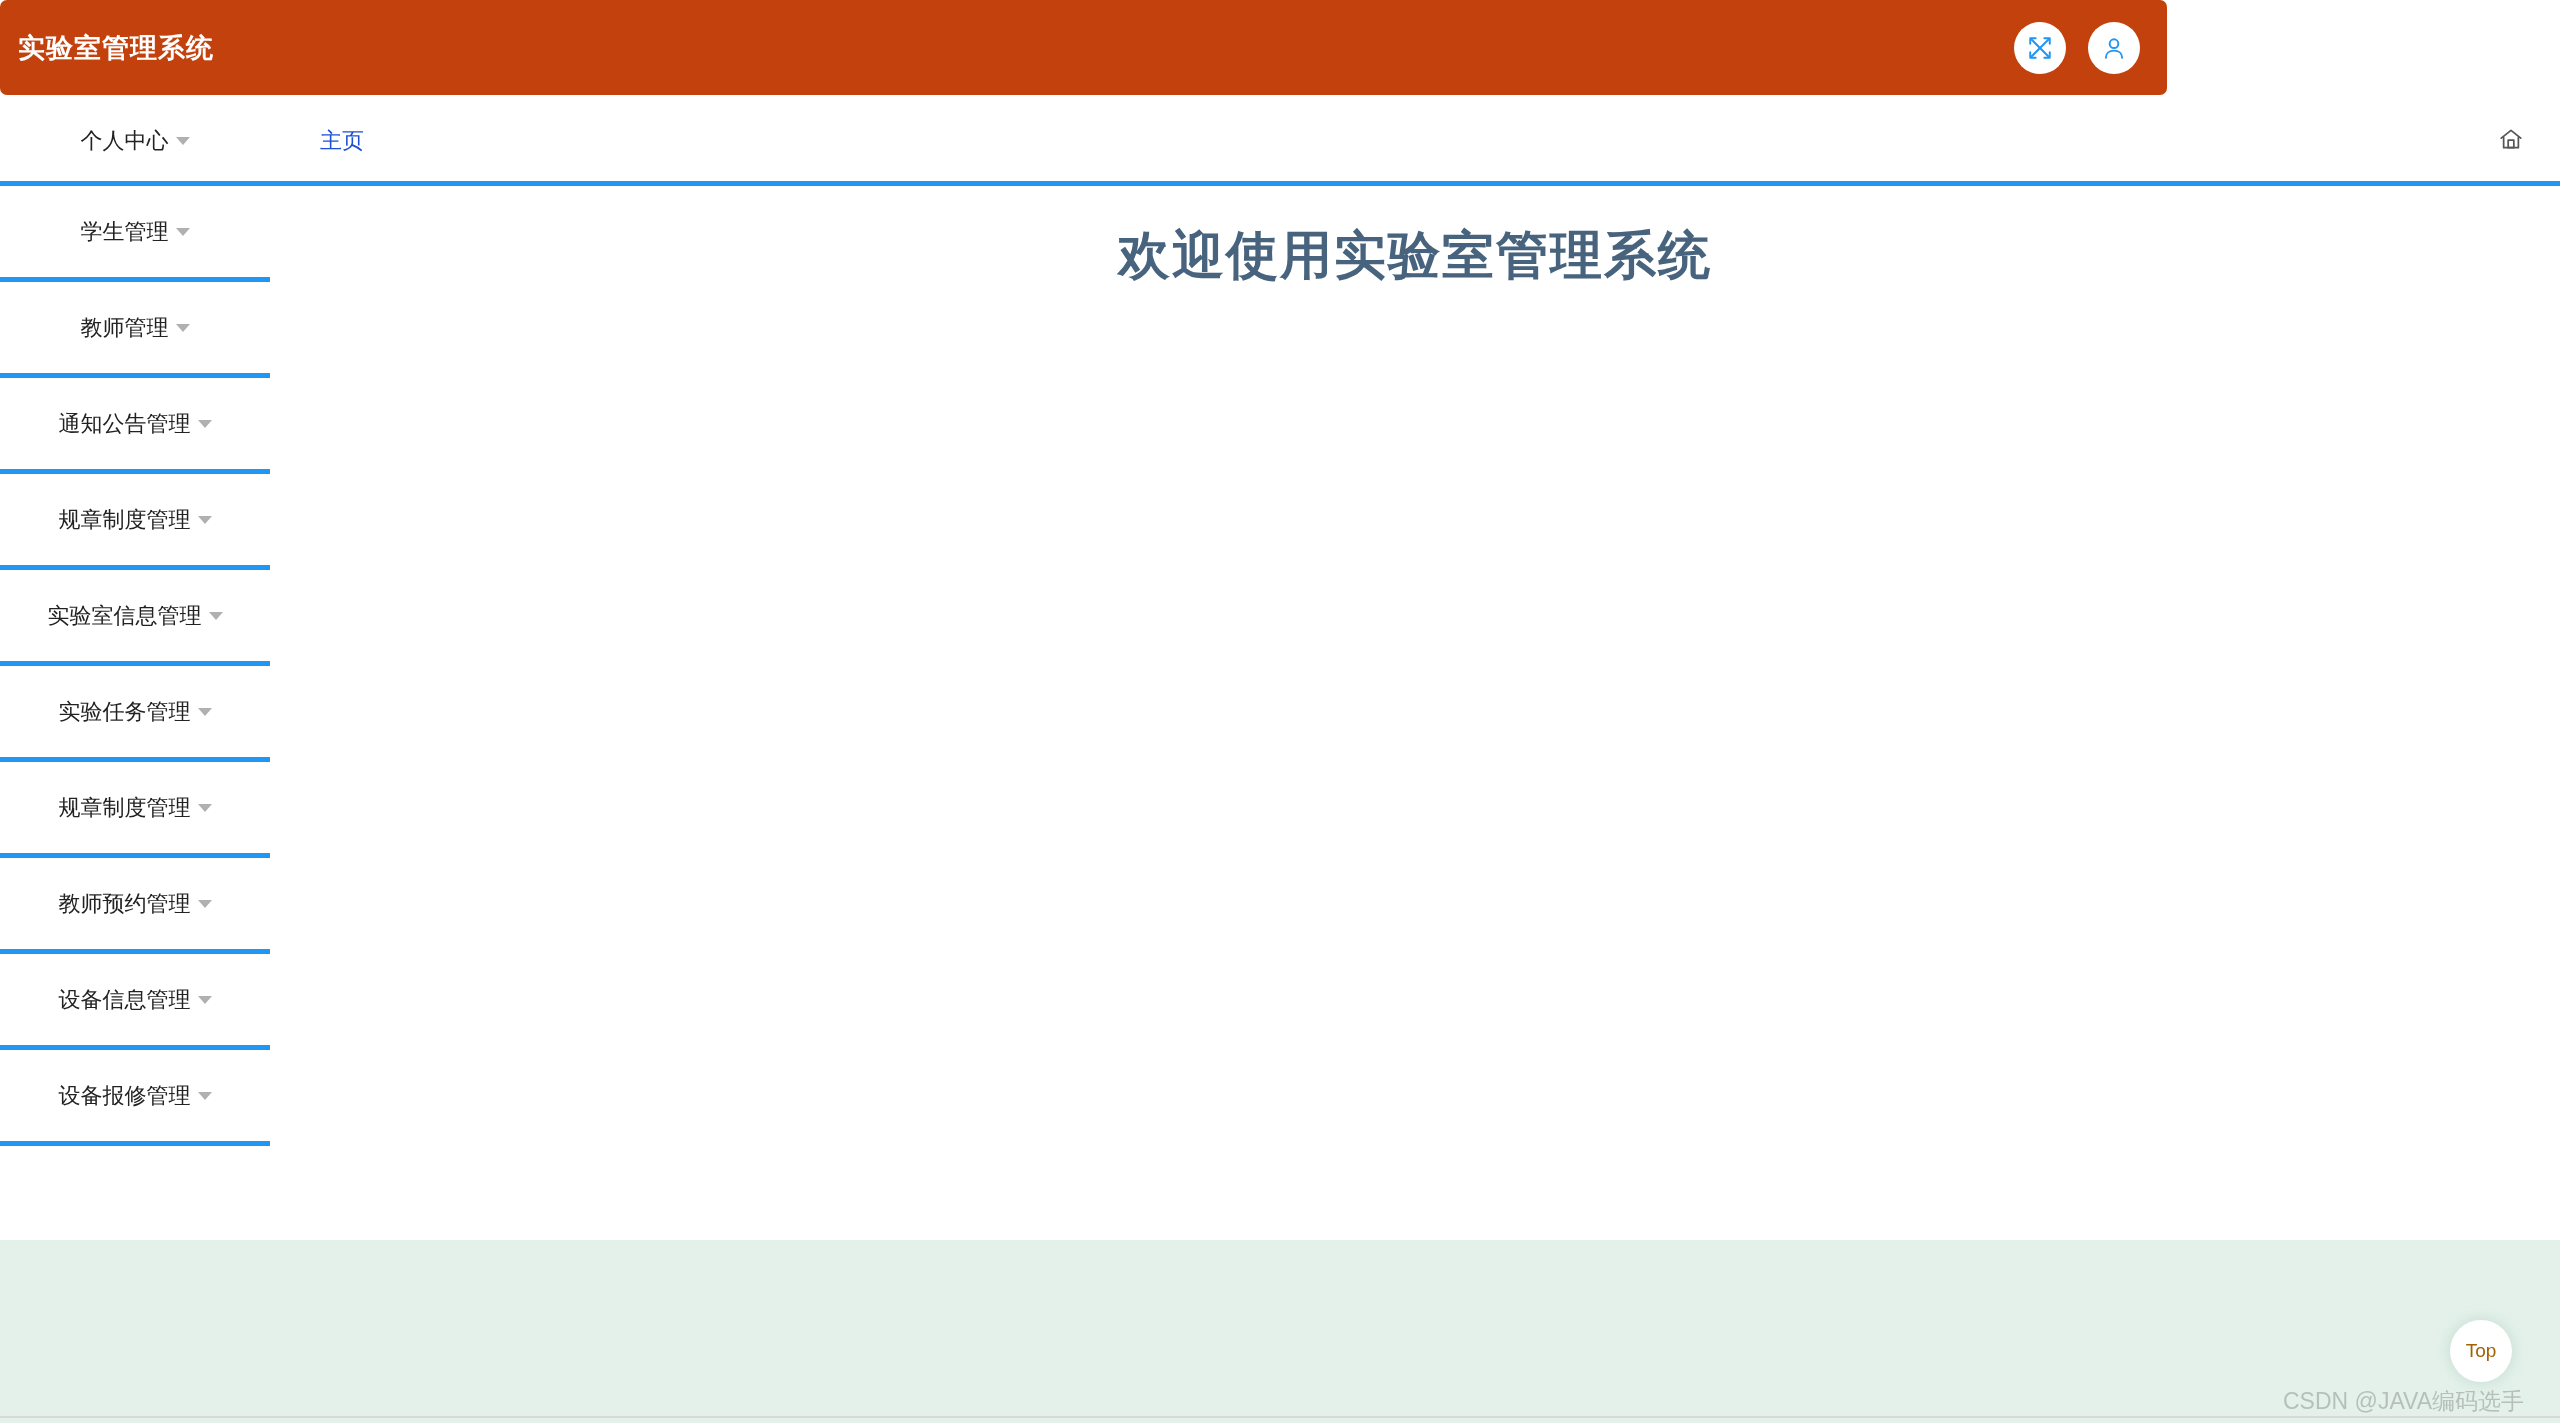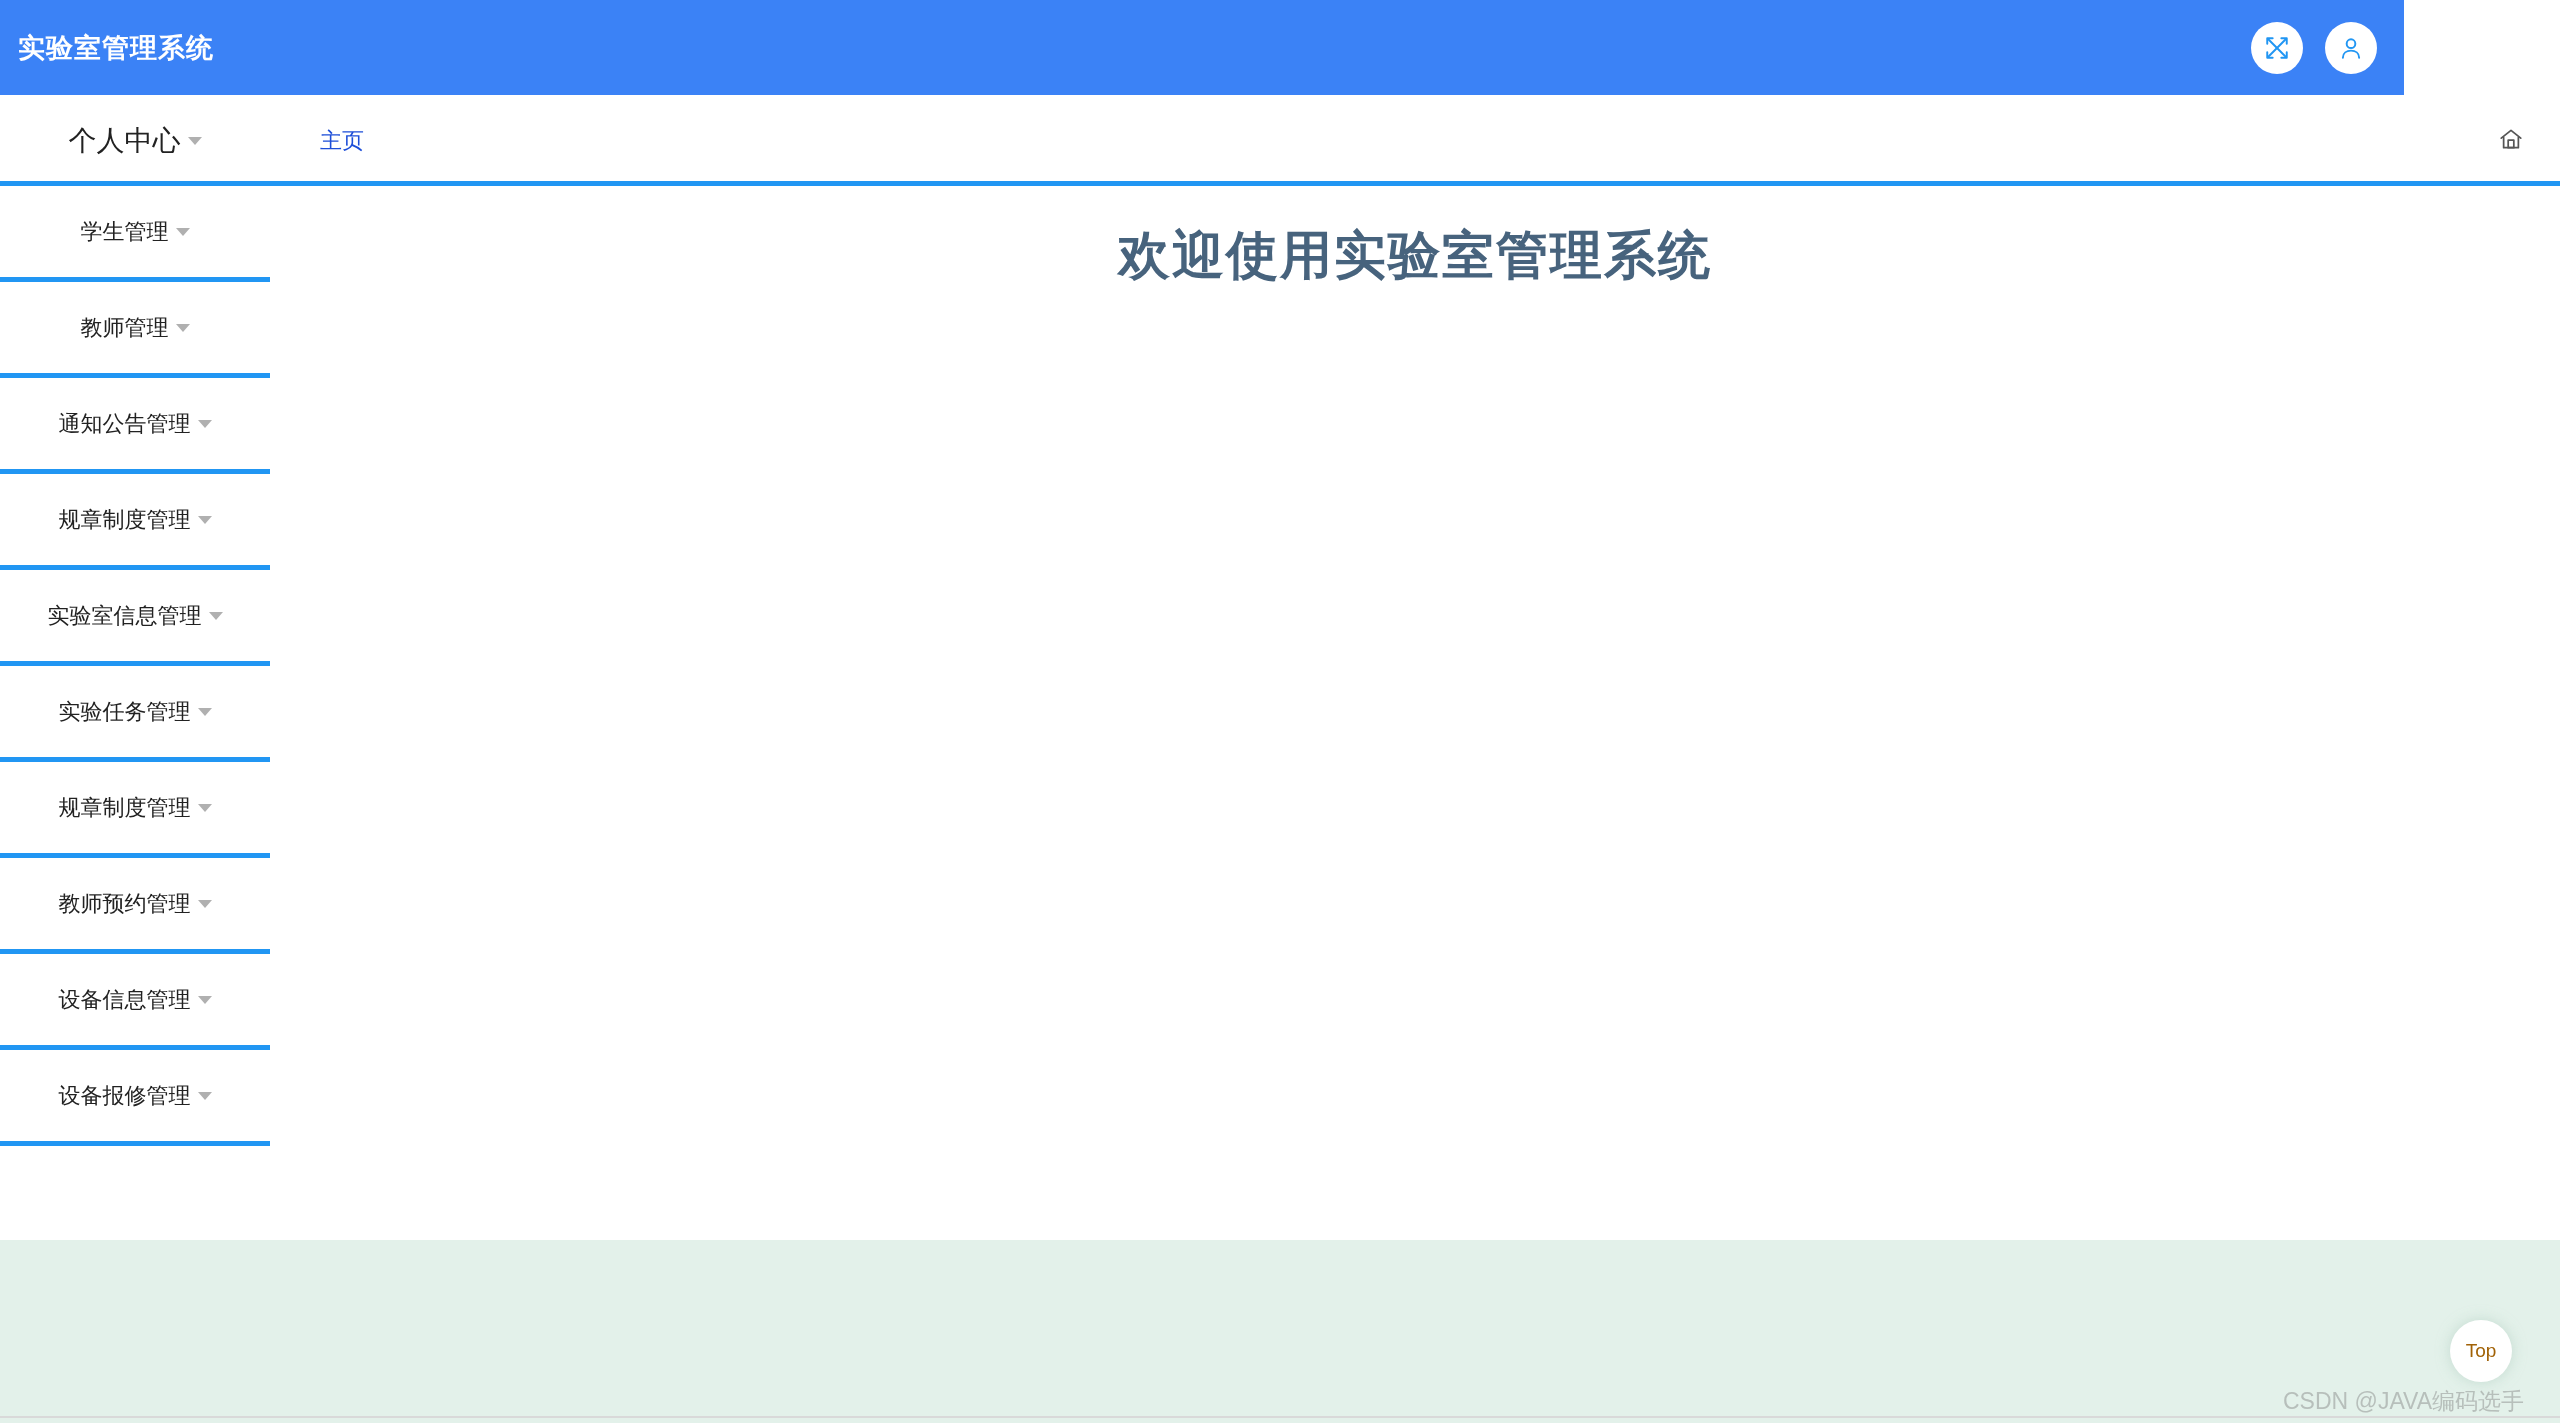--- a/index.html
+++ b/index.html
@@ -9,25 +9,26 @@
     height: 1423px;
     overflow: hidden;
     font-family: "Liberation Sans", "DejaVu Sans", sans-serif;
     background: #ffffff;
   }
 
   
   .header {
     position: absolute;
     top: 0; left: 0;
-    width: 2404px;
+    width: 2167px;
     height: 95px;
-    background: #3b82f6;
-    display: flex;
-    align-items: center;
+    background: #c2410c;
+    display: flex;
+    align-items: center;
+    border-radius: 7px;
   }
   .header-title {
     color: #ffffff;
     font-size: 27px;
     font-weight: 600;
     letter-spacing: 1px;
     margin-left: 18px;
   }
   .header-actions {
     margin-left: auto;
@@ -62,21 +63,21 @@
     content: "";
     position: absolute;
     left: 0; bottom: 0;
     width: 2560px;
     height: 5px;
     background: #2196f3;
   }
   .nav-user {
     width: 270px;
     text-align: center;
-    font-size: 28px;
+    font-size: 22px;
     color: #222222;
     cursor: pointer;
     display: flex;
     align-items: center;
     justify-content: center;
     gap: 7px;
   }
   .tab-item {
     margin-left: 50px;
     font-size: 22px;

